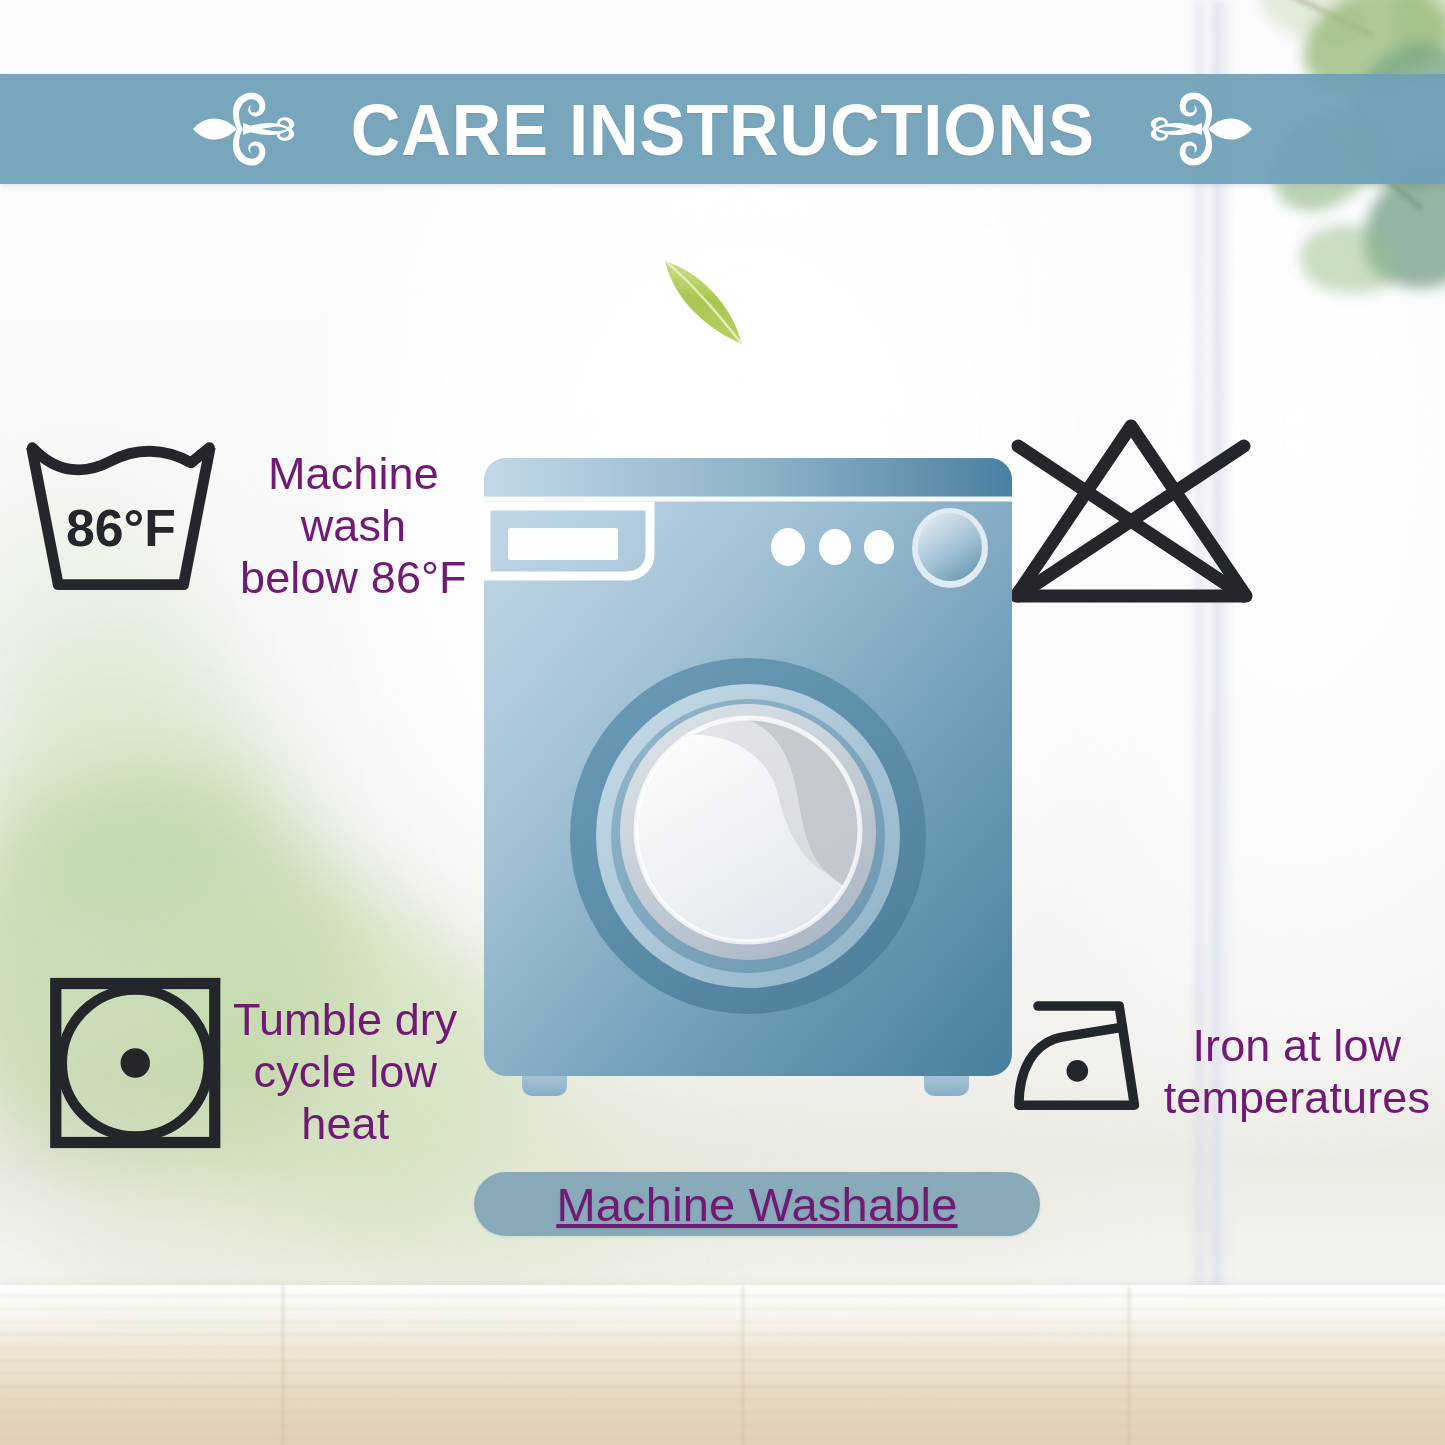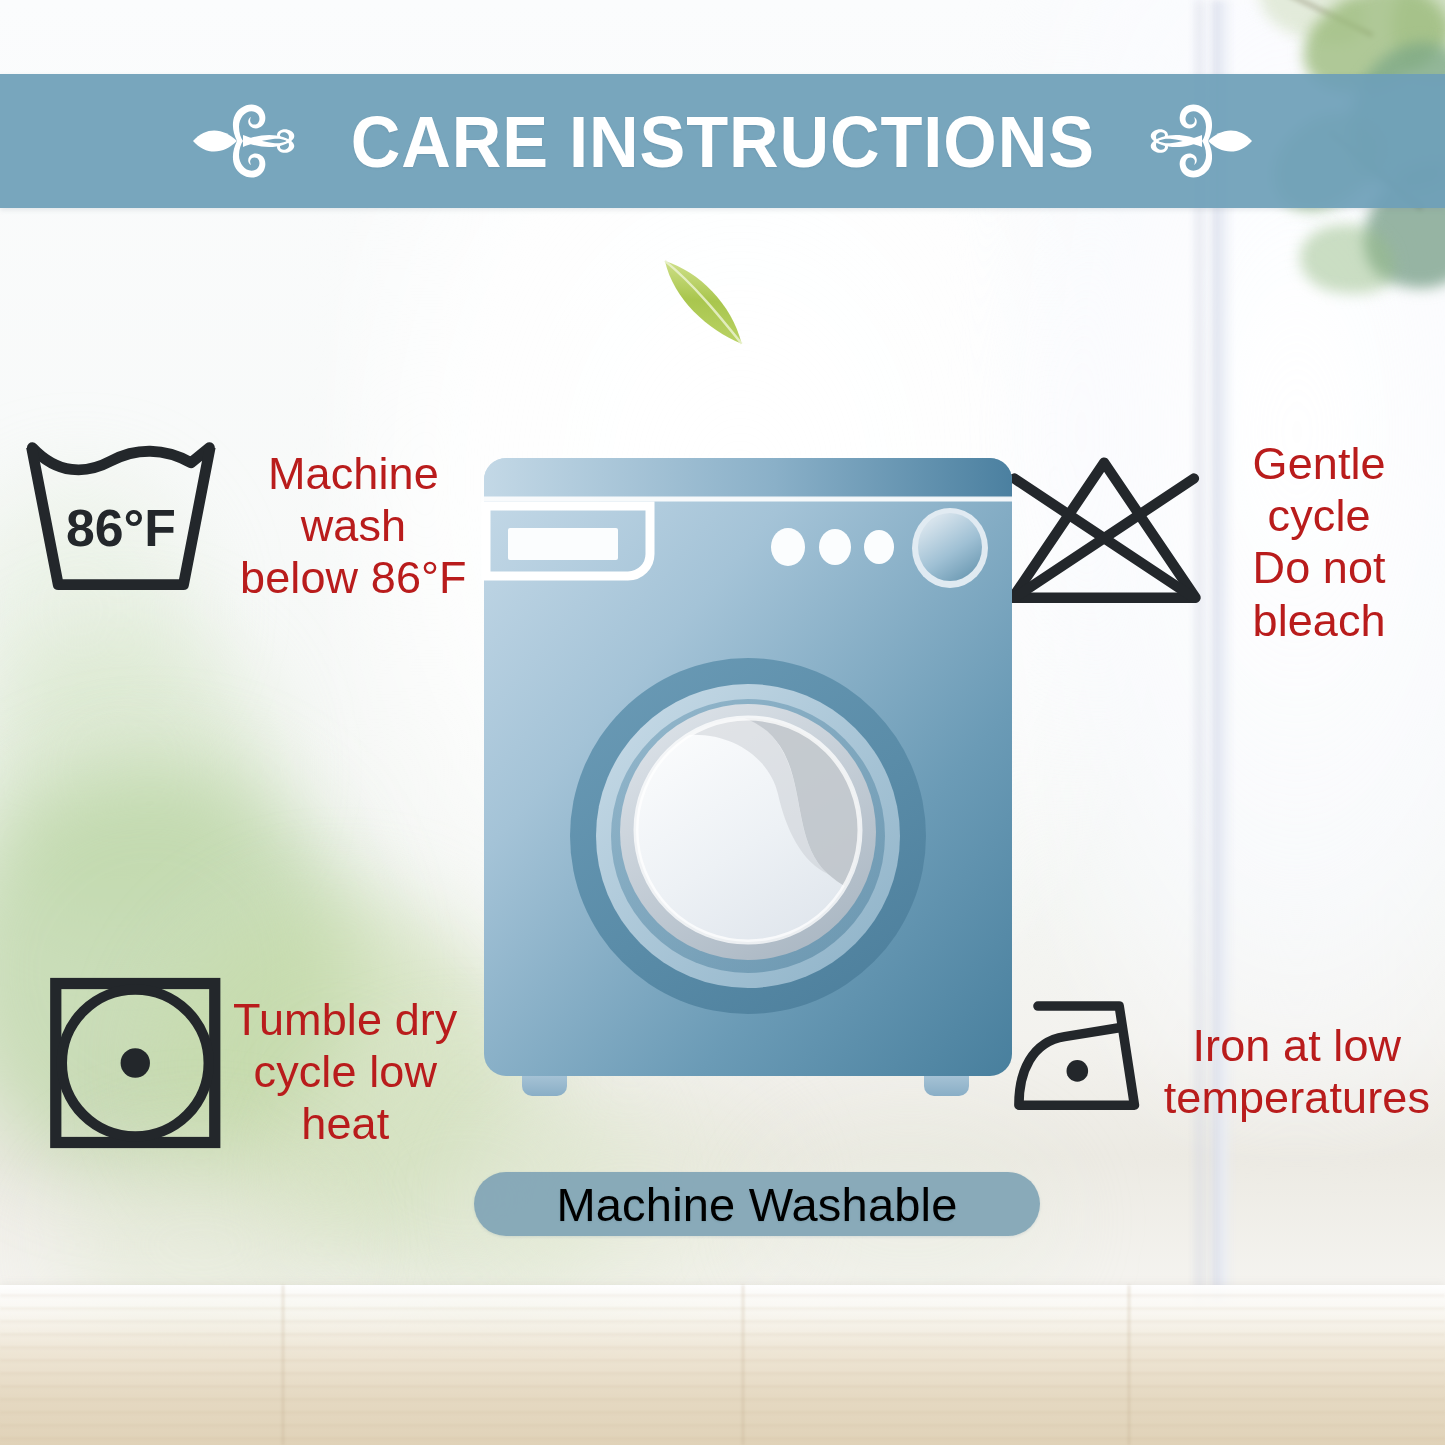--- a/index.html
+++ b/index.html
@@ -64,39 +64,39 @@
     filter:blur(1.2px);}
   .wood-seam{position:absolute;bottom:0;width:2px;height:160px;background:rgba(188,168,138,.35);filter:blur(1.5px);}
   .wood-edge{position:absolute;left:0;right:0;bottom:150px;height:14px;
     background:linear-gradient(to bottom, rgba(255,255,255,0), rgba(172,160,148,.28));filter:blur(4px);}
 
   
   .float-leaf{position:absolute;left:648px;top:275px;width:112px;height:52px;transform:rotate(27deg);}
 
   
   #banner{
-    position:absolute;left:0;top:74px;width:1445px;height:134px;
+    position:absolute;left:0;top:74px;width:1445px;height:110px;
     background:rgba(110,159,184,.93);
     display:flex;align-items:center;justify-content:center;gap:26px;
     box-shadow:0 2px 5px rgba(120,140,150,.18);
   }
   #banner .title{
     color:#ffffff;font-weight:bold;font-size:73px;letter-spacing:1px;
     white-space:nowrap;line-height:1;
     transform:scaleX(.94);
     text-shadow:0 1px 2px rgba(60,95,115,.18);
   }
   .orn{width:110px;height:84px;flex:0 0 auto;}
   .orn.right{transform:scaleX(-1);}
 
   
   .cell{position:absolute;display:flex;flex-direction:row;align-items:center;}
   .cell .glyph{display:block;}
   .cell .caption{
-    color:#b91c1c;font-size:45px;line-height:1.16;text-align:center;white-space:pre-line;
+    color:#701a75;font-size:45px;line-height:1.16;text-align:center;white-space:pre-line;
     margin-top:14px;letter-spacing:.1px;
   }
   #cell-wash{left:24px;top:424px;width:450px;}
   #cell-bleach{left:1000px;top:416px;width:430px;}
   #cell-dry{left:48px;top:962px;width:420px;}
   #cell-iron{left:1010px;top:962px;width:420px;}
 
   #cell-wash .caption,#cell-dry .caption{margin-top:18px;}
   #cell-bleach .caption{margin-top:22px;}
   #cell-iron .caption{margin-top:34px;}
@@ -105,22 +105,23 @@
   #machine{position:absolute;left:472px;top:444px;width:552px;height:680px;}
 
   
   #badge{
     position:absolute;left:474px;top:1172px;width:566px;height:64px;
     background:rgba(128,164,181,.92);border-radius:32px;
     display:flex;align-items:center;justify-content:center;
     box-shadow:0 1px 3px rgba(110,140,155,.2);
   }
   #badge .badge-text{
-    color:#000000;font-size:47px;line-height:1;letter-spacing:.2px;
+    color:#701a75;font-size:47px;line-height:1;letter-spacing:.2px;
     text-shadow:0 1px 2px rgba(70,105,125,.22);
+    text-decoration:underline;
   }
 </style>
 </head>
 <body>
 
 <div id="bg">
   <div class="bg-base"></div>
 
   <div class="bokeh b7"></div>
   <div class="bokeh b3"></div>
@@ -211,22 +212,20 @@
   <div class="caption">Machine wash
 below 86°F</div>
 </div>
 
 <div class="cell" id="cell-bleach">
   <svg class="glyph" width="262" height="192" viewBox="0 0 262 192">
     <path d="M131 10 L246 180 L16 180 Z" fill="none" stroke="#23272B" stroke-width="13" stroke-linejoin="round"></path>
     <line x1="18" y1="30" x2="244" y2="180" stroke="#23272B" stroke-width="13" stroke-linecap="round"></line>
     <line x1="244" y1="30" x2="18" y2="180" stroke="#23272B" stroke-width="13" stroke-linecap="round"></line>
   </svg>
-  <div class="caption">Gentle cycle
-Do not bleach</div>
 </div>
 
 <div class="cell" id="cell-dry">
   <svg class="glyph" width="202" height="202" viewBox="0 0 202 202">
     <rect x="9" y="9" width="184" height="184" fill="none" stroke="#23272B" stroke-width="13"></rect>
     <circle cx="101" cy="101" r="85" fill="none" stroke="#23272B" stroke-width="12"></circle>
     <circle cx="101" cy="101" r="17" fill="#23272B"></circle>
   </svg>
   <div class="caption">Tumble dry
 cycle low heat</div>

